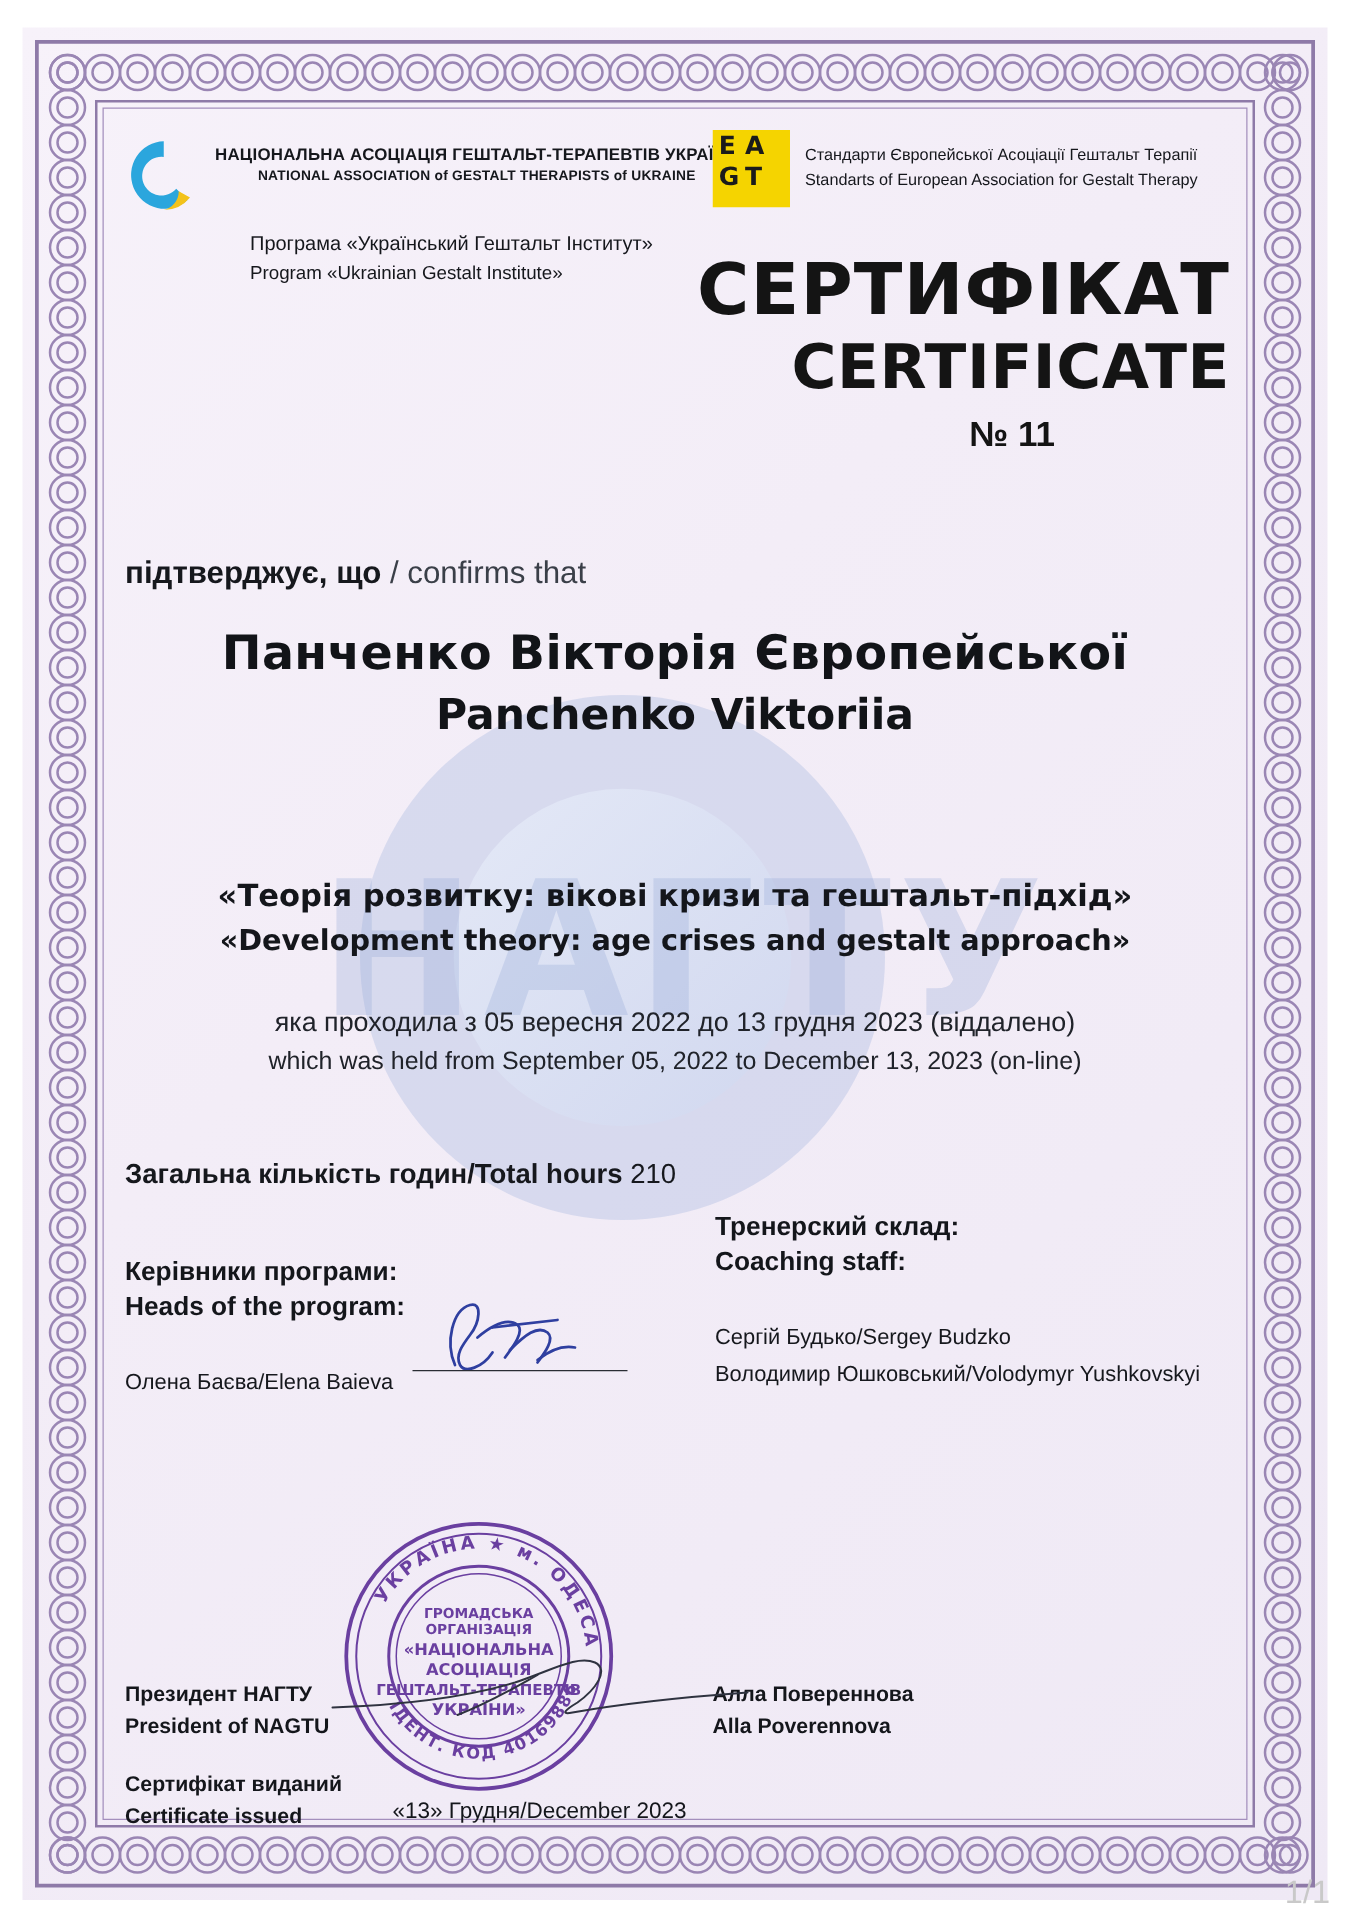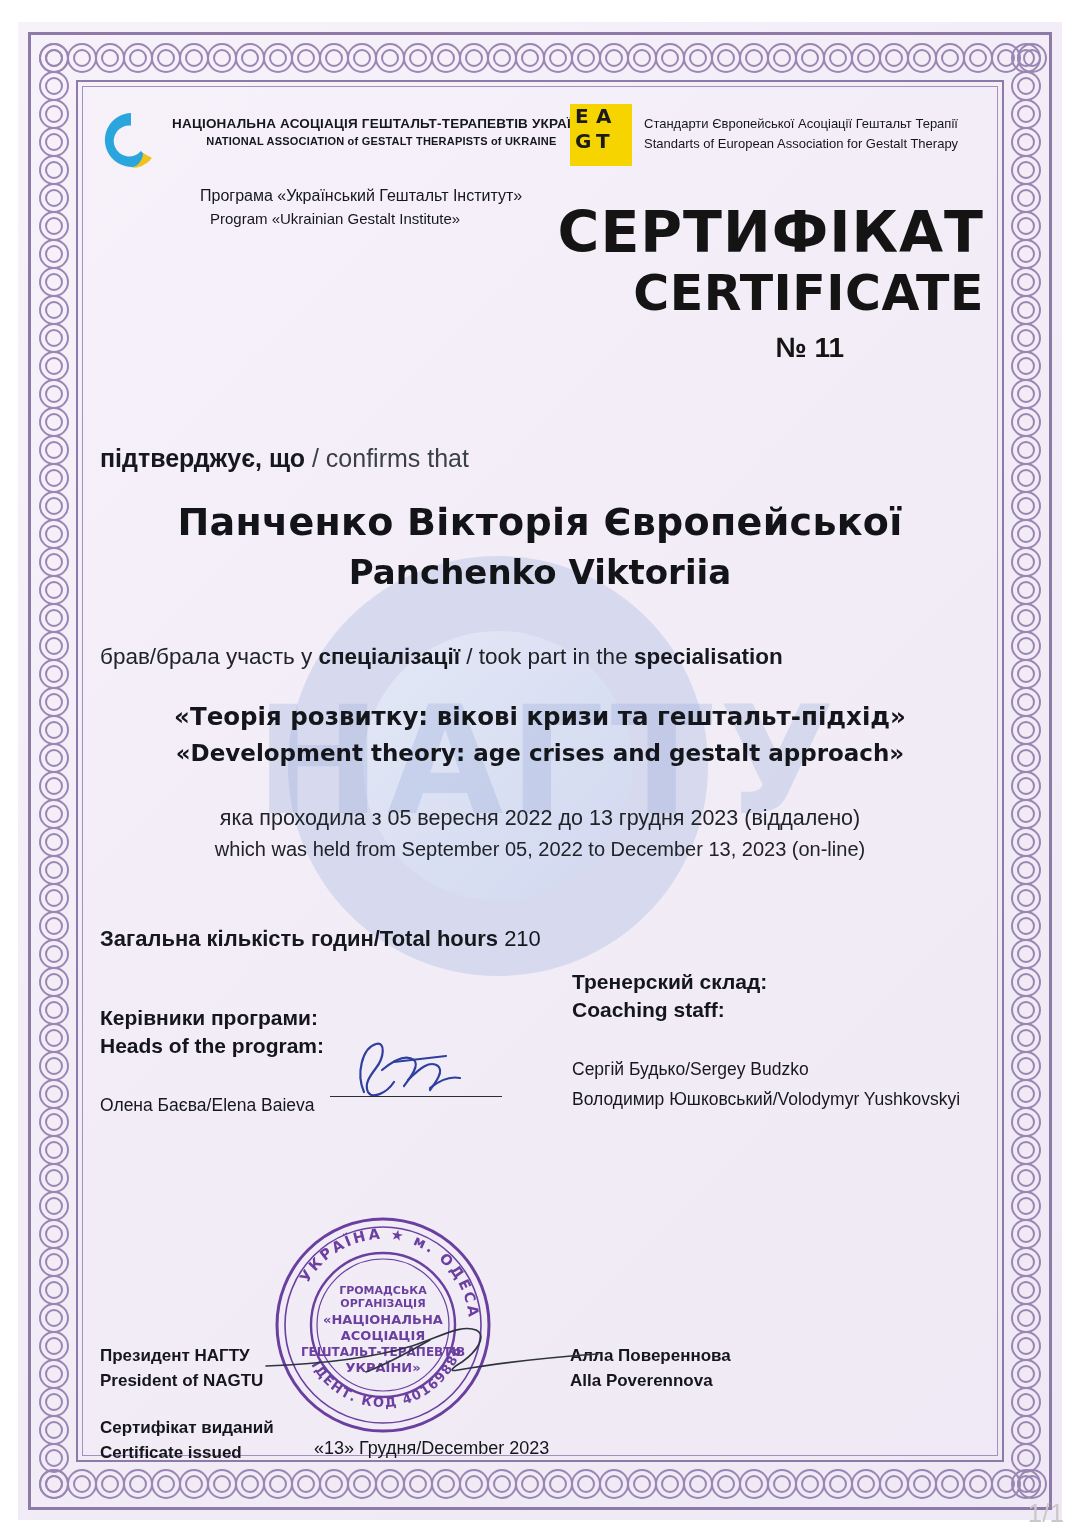--- a/index.html
+++ b/index.html
@@ -123,21 +123,21 @@
   }
   .eagt-text {
     position: absolute; left: 552px; top: 4px;
     font-size: 13px; color: #15171c; line-height: 1.55;
   }
 
   .program-block {
     position: absolute; left: 108px; top: 88px;
     font-size: 16px; color: #15171c; line-height: 1.5;
   }
-  .program-block .p2 { font-size: 15px; margin-left: 10px; }
+  .program-block .p2 { font-size: 15px; }
 
   .title-block {
     position: absolute; right: 4px; top: 108px;
     text-align: right;
   }
   .title-uk {
     font-family: "DejaVu Sans", sans-serif;
     font-weight: 700;
     font-size: 57px;
     letter-spacing: 1px;
@@ -731,23 +731,20 @@
 
     <div class="confirms">
       <span class="bold">підтверджує, що</span><span class="light"> / </span><span class="light">confirms that</span>
     </div>
 
     <div class="recipient">
       <div class="r-uk">Панченко Вікторія Європейської</div>
       <div class="r-en">Panchenko Viktoriia</div>
     </div>
 
-    <div class="took-part">
-      <span>брав/брала участь у </span><span class="b">спеціалізації</span><span> / </span><span>took part in the </span><span class="b">specialisation</span>
-    </div>
 
     <div class="course">
       <div class="c-uk">«Теорія розвитку: вікові кризи та гештальт-підхід»</div>
       <div class="c-en">«Development theory: age crises and gestalt approach»</div>
     </div>
 
     <div class="period">
       <div class="p-uk">яка проходила з 05 вересня 2022 до 13 грудня 2023 (віддалено)</div>
       <div class="p-en">which was held from September 05, 2022 to December 13, 2023 (on-line)</div>
     </div>

